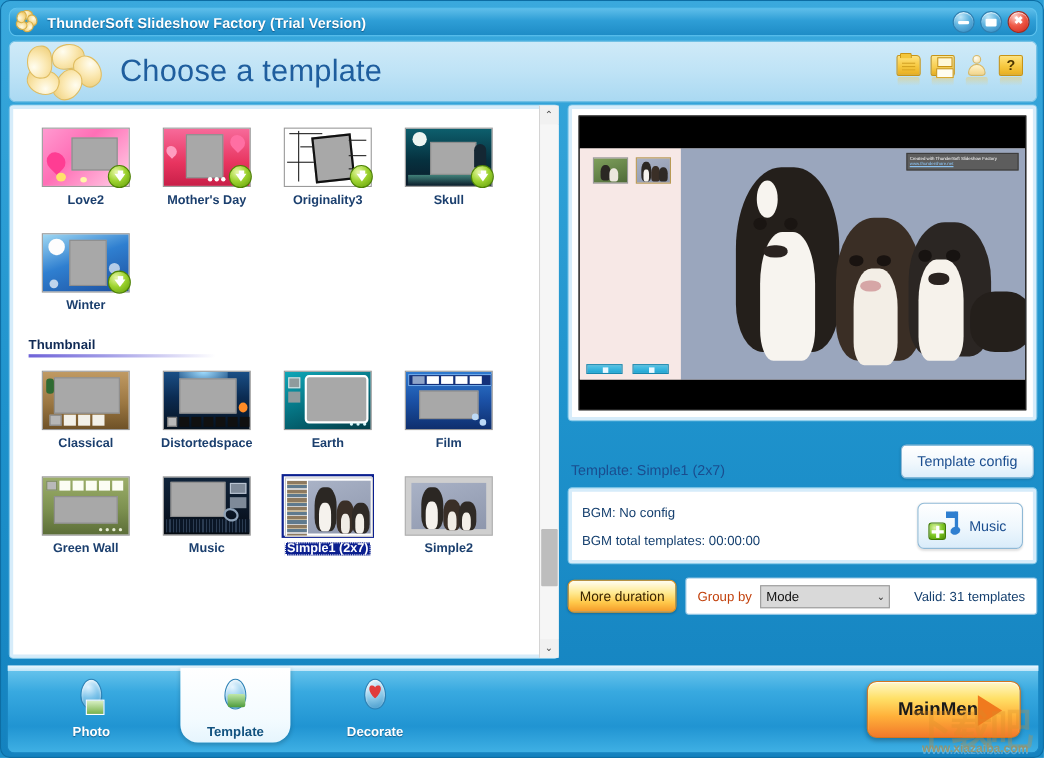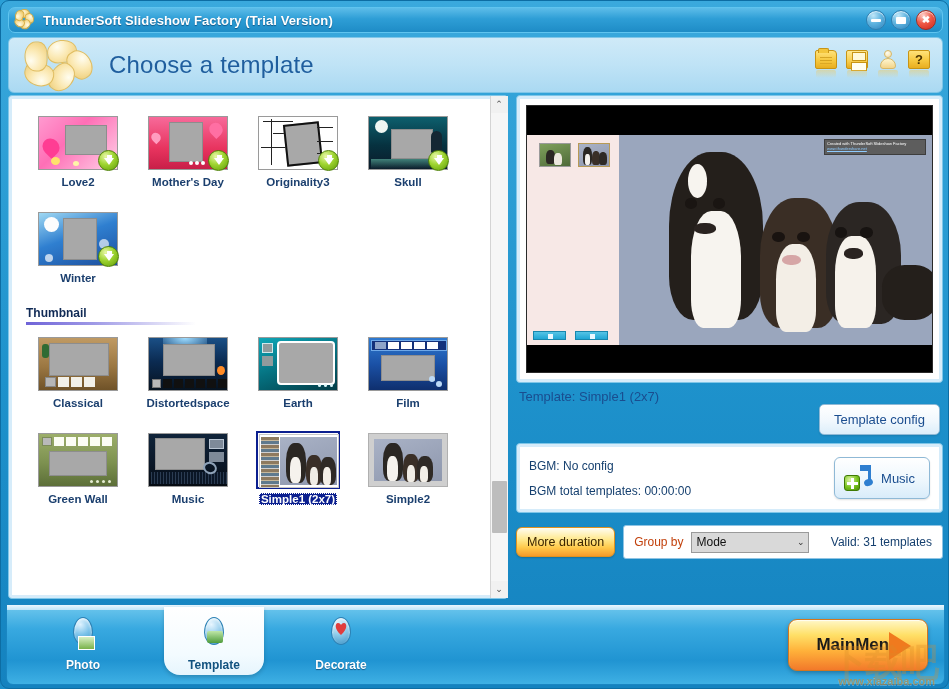--- a/index.html
+++ b/index.html
@@ -66,21 +66,21 @@
     display:flex; align-items:center;
   }
   #big-logo { width:74px;height:50px;position:relative;margin-left:12px;flex:0 0 auto; }
   .bpetal {
     position:absolute;
     background:radial-gradient(circle at 35% 25%,#fffdf0 0%,#fbe9b4 45%,#edcb72 100%);
     border:1px solid #e0bd61;
     border-radius:62% 62% 48% 48%;
   }
   #header-title {
-    margin-left:14px; font-size:24px; color:#1f5e9e; font-weight:normal;
+    margin-left:14px; font-size:28px; color:#1f5e9e; font-weight:normal;
     letter-spacing:.2px;
   }
   #header-tools { margin-left:auto; margin-right:12px; display:flex; gap:9px; align-items:flex-start; }
   .tool { width:22px;height:30px; position:relative; cursor:pointer; }
   .tool .body { width:22px;height:19px; border-radius:2px; position:relative; }
   .tool .refl {
     position:absolute;left:1px;top:20px;width:20px;height:8px;border-radius:2px;
     background:linear-gradient(180deg,rgba(240,200,90,.45),rgba(240,200,90,0));
   }
   .ico-folder .body {
@@ -210,21 +210,21 @@
   }
   .side-nav .tri { position:absolute;left:14px;top:2px;width:5px;height:5px;background:#eaf8ff; }
   #stage-photo { flex:1;position:relative;overflow:hidden;background:#9aa6bd; }
   #stage-wm {
     position:absolute;right:6px;top:4px;width:102px;height:16px;
     background:#5d5d5d;border:1px solid #3d3d3d;font-size:4px;color:#fff;
     padding:1px 2px; line-height:1.25; overflow:hidden;
   }
   #stage-wm .l2 { color:#8ecbff; text-decoration:underline; }
 
-  #tpl-line { display:flex;align-items:flex-start;height:46px;padding:0 3px;flex-direction:column; }
+  #tpl-line { display:flex;align-items:flex-end;height:46px;padding:0 3px; }
   #tpl-name { font-size:13px;color:#1a4d8f; }
   #tpl-config-btn {
     margin-left:auto;
     padding:7px 14px;font-size:13px;color:#1a4d8f;
     background:linear-gradient(180deg,#ffffff 0%,#f1f8fd 55%,#dceefa 100%);
     border:1px solid #8fb9d6;border-radius:5px;cursor:pointer;
     box-shadow:0 1px 2px rgba(0,0,0,.12);
   }
 
   #bgm-box {

